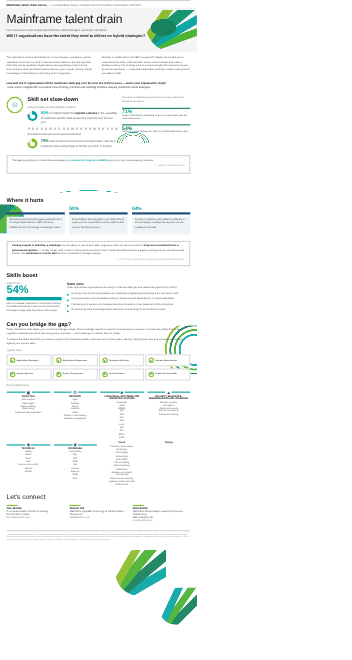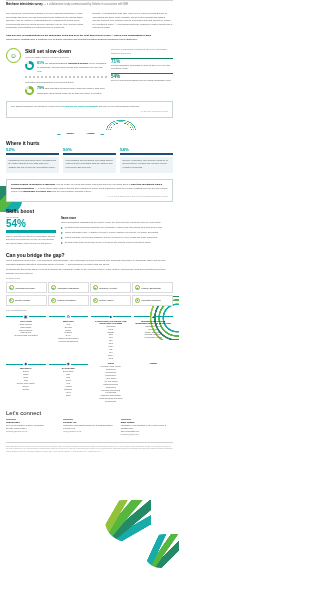--- a/index.html
+++ b/index.html
@@ -225,20 +225,26 @@
 <body>
 
 <div class="page">
 
   <div class="rule"></div>
 
   <div class="eyebrow">
     <b>Mainframe talent drain survey</b><span> — a collaborative study commissioned by Deloitte in association with IBM</span>
   </div>
 
+  <div class="hero">
+    <div class="hero-art"></div>
+    <h1>Mainframe talent drain</h1>
+    <div class="kicker">New research reveals deepening mainframe skills shortages across the enterprise</div>
+    <div class="question">Will IT organisations have the talent they need to deliver on hybrid strategies?</div>
+  </div>
 
   <div class="intro">
     <p>The mainframe remains the backbone of core business operations, yet the specialists who build, run and modernise these platforms are retiring faster than they can be replaced. Organisations are upgrading to hybrid cloud environments while the talent pipeline narrows year on year, leaving critical knowledge concentrated in a shrinking pool of engineers.</p>
     <p>Deloitte, in collaboration with IBM, surveyed IT leaders across Europe to understand the scale of the shortfall, where it bites hardest and what is already working. The findings point to a structural gap that cannot be closed by recruitment alone — it demands deliberate reskilling, modern tooling and a new talent model.</p>
   </div>
   <div class="intro-q">
     <b>How well will IT organisations fill the mainframe skills gap over the next two to three years — and is your organisation ready?</b>
     <div>These survey insights offer a practical view of hiring, retention and reskilling priorities shaping mainframe talent strategies.</div>
   </div>
 

